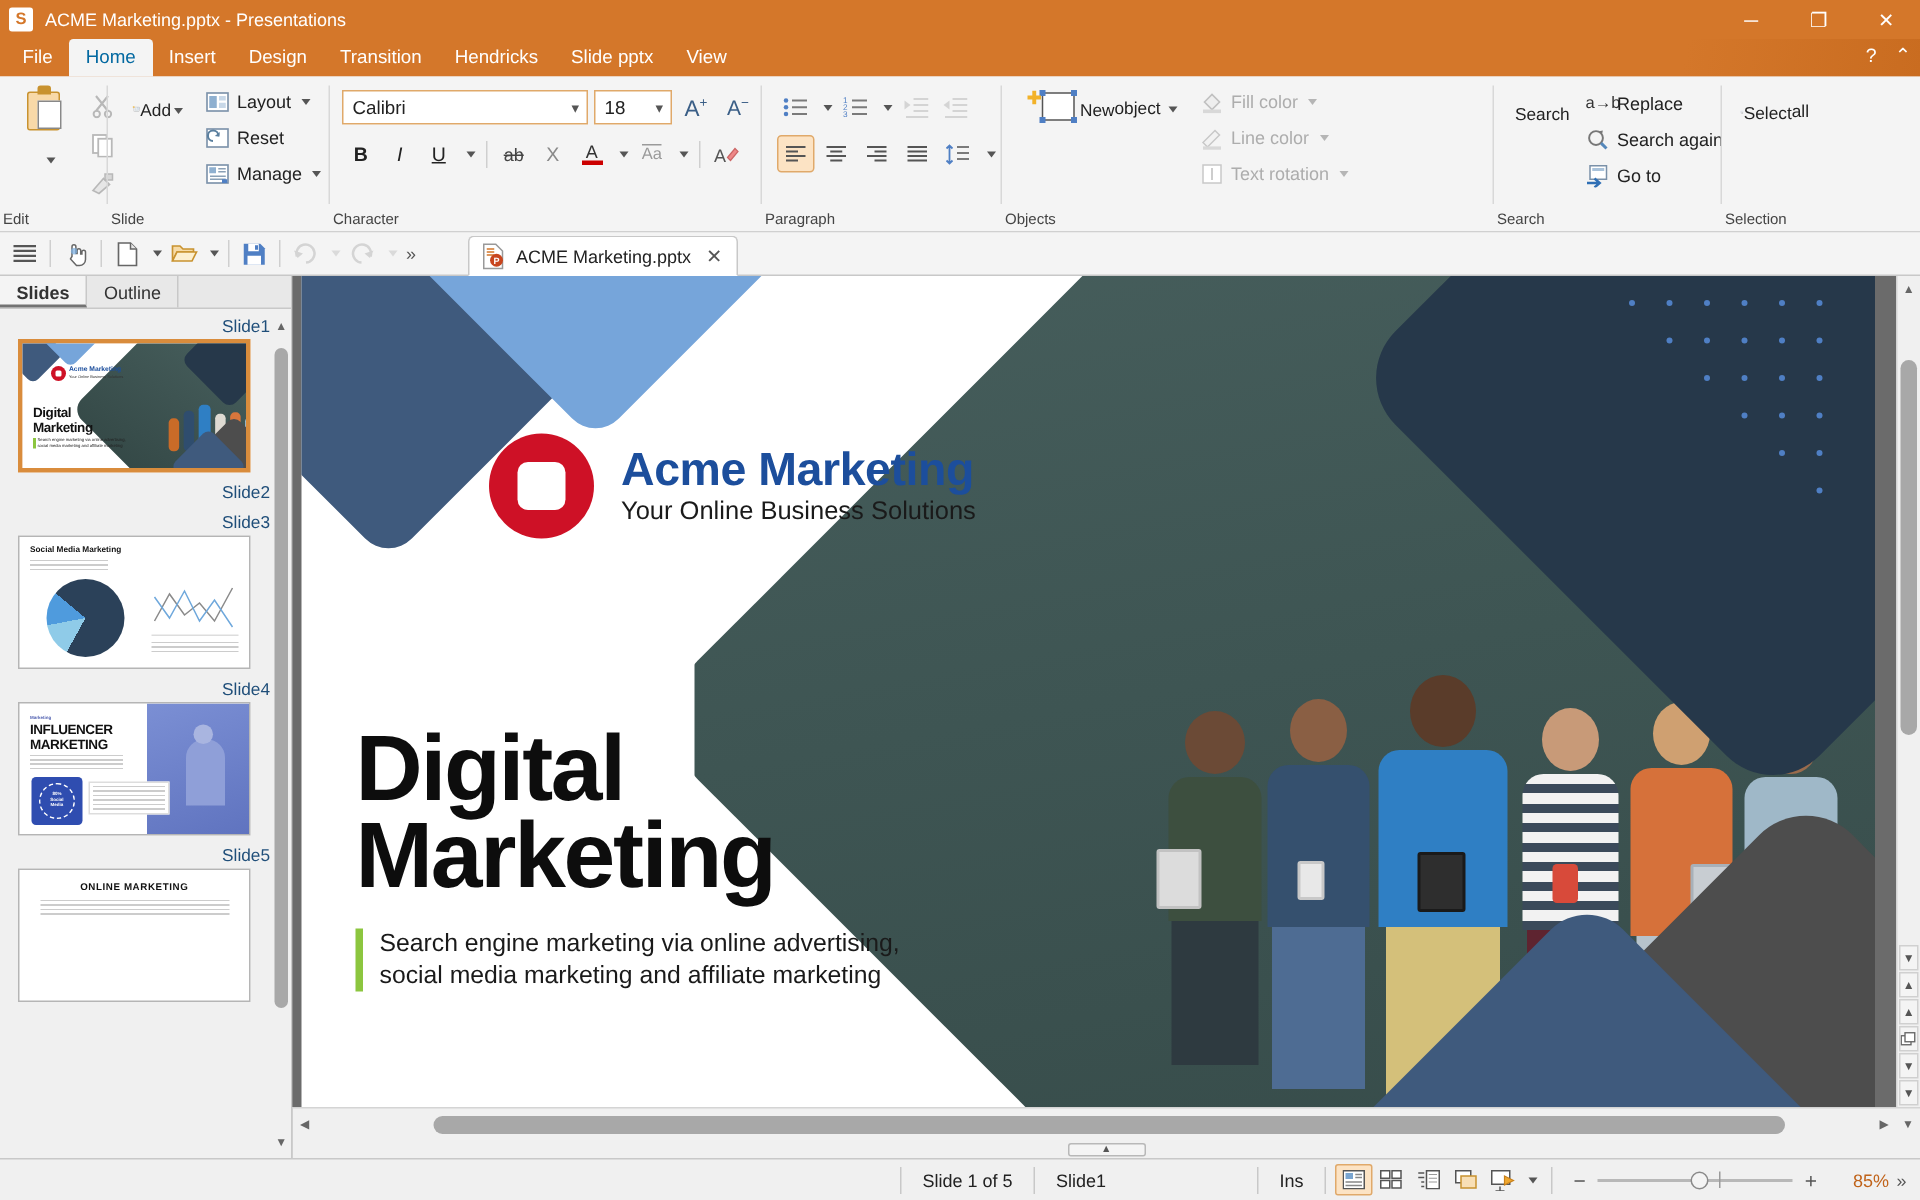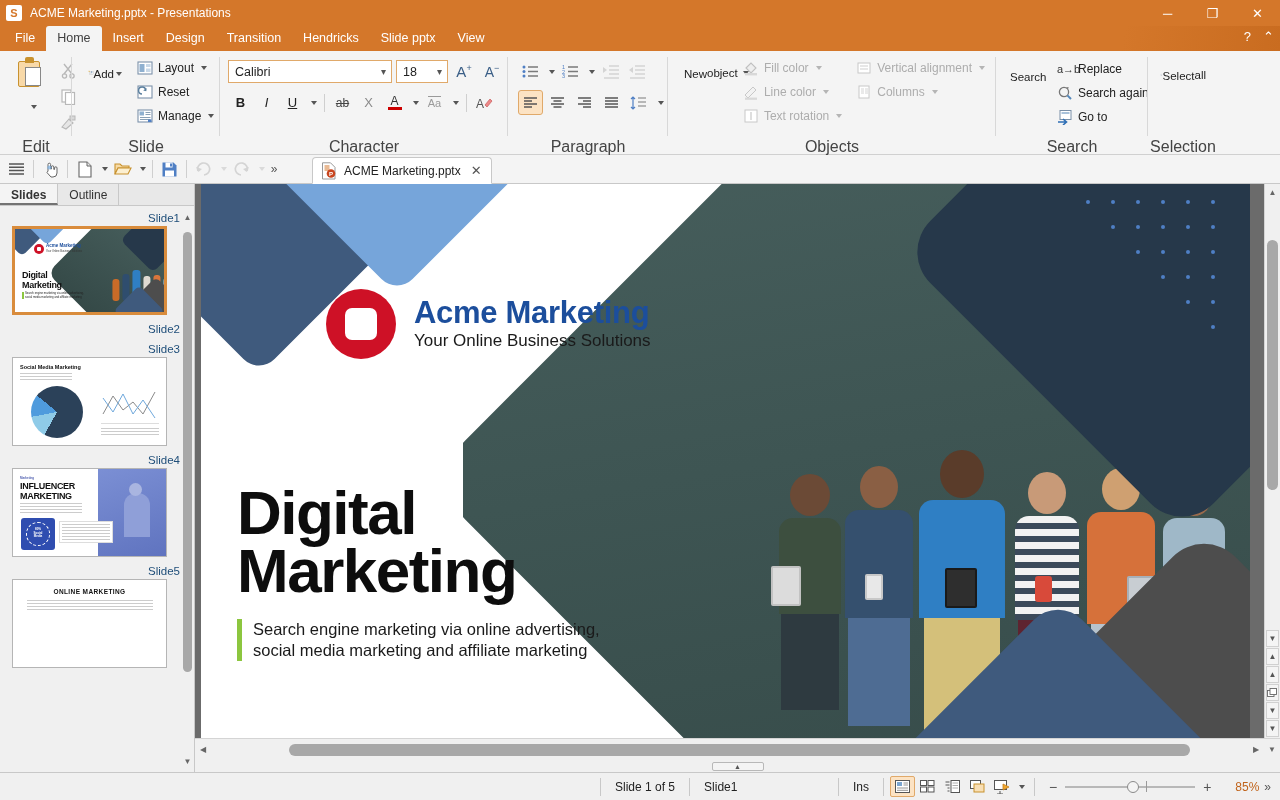--- a/index.html
+++ b/index.html
@@ -34,33 +34,33 @@
   }
   .menubar::after {
     content:''; position:absolute; right:0; top:0; bottom:0; width:260px;
     background: linear-gradient(100deg, #d4772a 0%, #d4772a 40%, #c96c20 100%);
     z-index:0;
   }
   .mtab {
     padding: 4px 11px 5px; font-size: 12.5px; color: #fff; position: relative;
     z-index: 1; border-radius: 3px 3px 0 0; line-height: 16px;
   }
-  .mtab.active { background: #f4f4f4; color: #404040; }
+  .mtab.active { background: #f4f4f4; color: #0369a1; }
   .menu-right { position: absolute; right: 6px; top: 3px; z-index: 2; display: flex; gap: 12px; }
   .menu-right span { color: #fff; font-size: 13px; }
 
   
   .ribbon {
     height: 104px; background: #f4f4f4; border-bottom: 1px solid #d0d0d0;
     display: flex; flex: 0 0 104px; position: relative;
   }
   .rgroup { display: flex; flex-direction: column; position: relative; padding: 0 2px; }
   .rgroup-body { flex: 1; display: flex; align-items: flex-start; padding: 4px 4px 0; }
   .rgroup-label {
-    height: 15px; text-align: center; font-size: 16px; color: #444;
+    height: 15px; font-size: 10px; color: #444;
     line-height: 15px; position: relative;
   }
   .rgroup + .rgroup::before {
     content: ''; position: absolute; left: -1px; top: 6px; bottom: 18px;
     width: 1px; background: #d8d8d8;
   }
 
   .bigbtn {
     display: flex; align-items: center;
     padding: 3px 6px; border-radius: 3px; font-size: 11.5px; color: #222;
@@ -573,42 +573,20 @@
             </svg>
             <span>Line color</span>
             <i class="caret" style="border-top-color:#b5b5b5"></i>
           </div>
           <div class="smallbtn disabled">
             <svg width="16" height="16" viewBox="0 0 16 16">
               <rect x="2" y="2" width="12" height="12" fill="#fff" stroke="#c8c8c8" stroke-width="1"></rect>
               <path d="M8 4 v8" stroke="#c8c8c8" stroke-width="1.2"></path>
             </svg>
             <span>Text rotation</span>
-            <i class="caret" style="border-top-color:#b5b5b5"></i>
-          </div>
-        </div>
-        <div class="rowwrap" style="margin-top:1px">
-          <div class="smallbtn disabled">
-            <svg width="16" height="16" viewBox="0 0 16 16">
-              <rect x="2" y="3" width="12" height="10" fill="#fff" stroke="#c8c8c8" stroke-width="1"></rect>
-              <g stroke="#d0d0d0" stroke-width="1.1">
-                  <path d="M4 6h8M4 9h8"></path>
-                </g>
-            </svg>
-            <span>Vertical alignment</span>
-            <i class="caret" style="border-top-color:#b5b5b5"></i>
-          </div>
-          <div class="smallbtn disabled">
-            <svg width="16" height="16" viewBox="0 0 16 16">
-              <rect x="3" y="2" width="10" height="12" fill="#fff" stroke="#c8c8c8" stroke-width="1"></rect>
-              <g stroke="#d4d4d4" stroke-width="1">
-                  <path d="M5 5h3M5 7h3M5 9h3M9 5h3M9 7h3M9 9h3"></path>
-                </g>
-            </svg>
-            <span>Columns</span>
             <i class="caret" style="border-top-color:#b5b5b5"></i>
           </div>
         </div>
       </div>
       <div class="rgroup-label">Objects</div>
     </div>
 
     <div class="rgroup" style="width:152px">
       <div class="rgroup-body" style="padding-left:6px;gap:2px">
         <div class="bigbtn" style="padding-top:6px">

